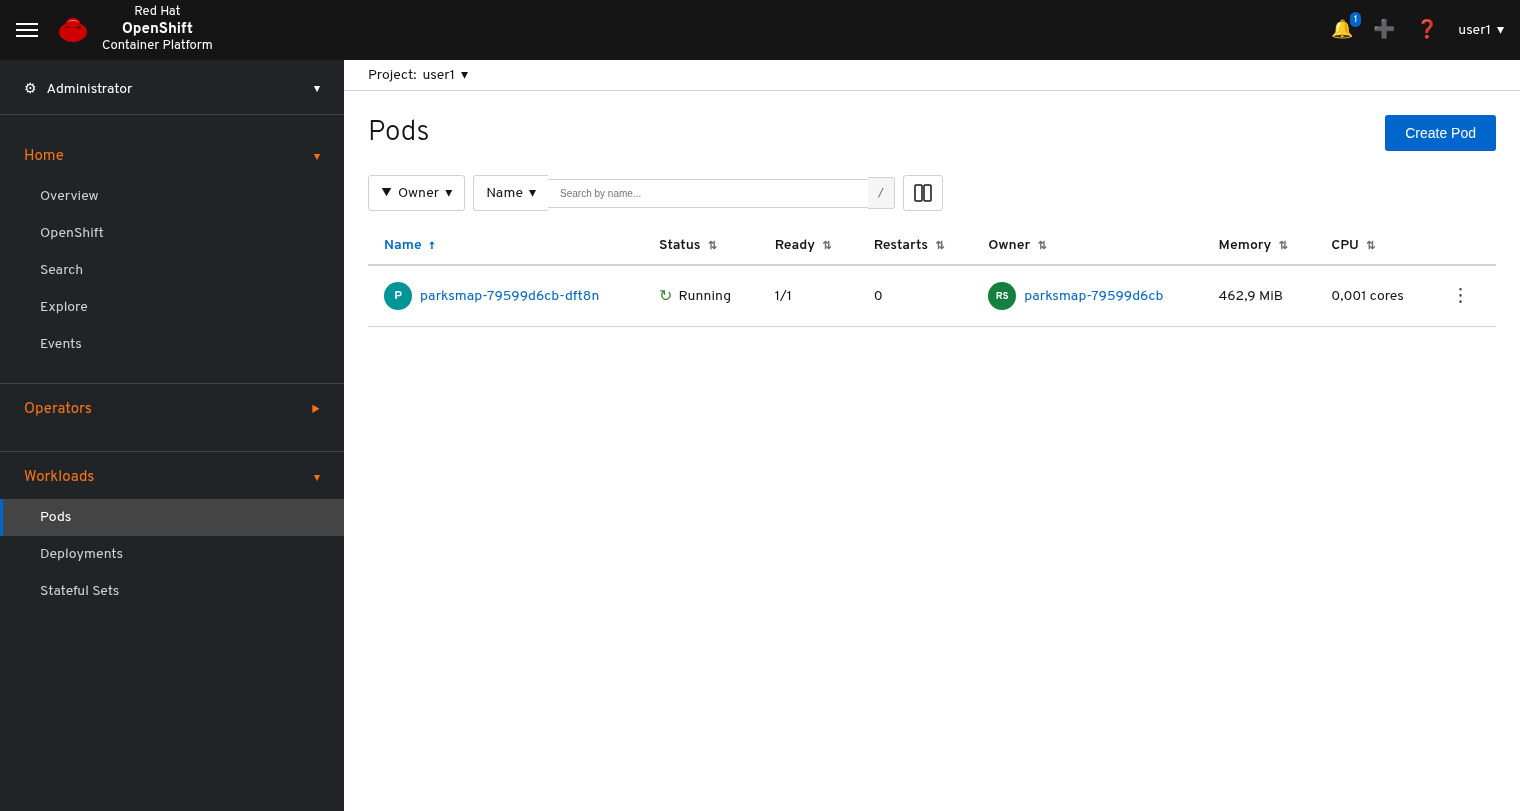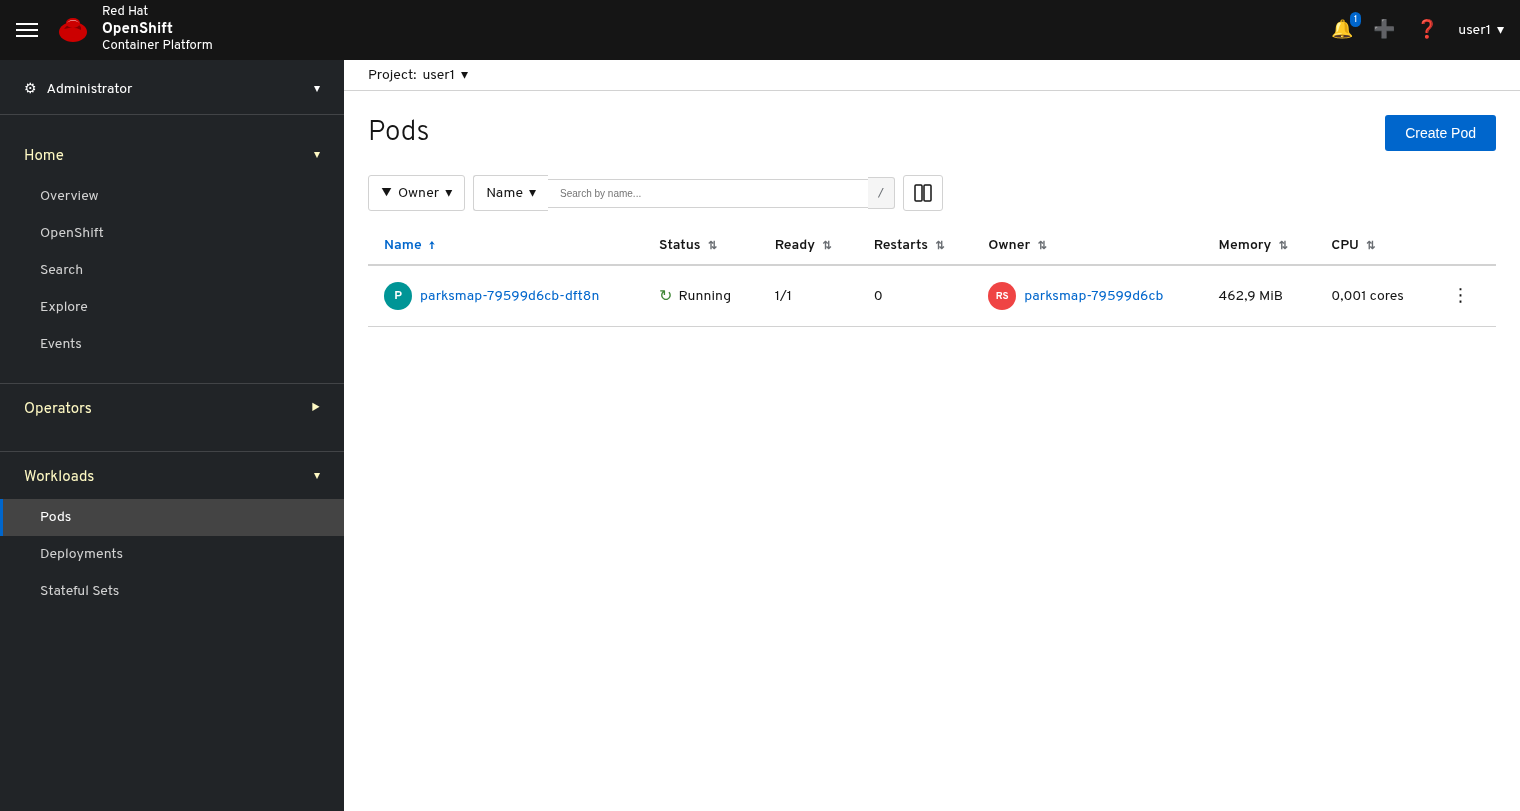--- a/index.html
+++ b/index.html
@@ -7,20 +7,21 @@
 
     
     .top-nav {
       background: #151515;
       height: 60px;
       display: flex;
       align-items: center;
       padding: 0 16px;
       flex-shrink: 0;
       z-index: 100;
+      text-align: center;
     }
     .top-nav-left {
       display: flex;
       align-items: center;
       gap: 16px;
       min-width: 340px;
     }
     .hamburger {
       color: #fff;
       font-size: 20px;
@@ -117,26 +118,26 @@
       font-size: 14px;
       color: #fff;
     }
     .sidebar-role-left {
       display: flex;
       align-items: center;
       gap: 10px;
     }
     .sidebar-group-header {
       display: flex;
-      align-items: flex-start;
+      align-items: center;
       justify-content: space-between;
       padding: 12px 24px;
       cursor: pointer;
       font-size: 15px;
-      color: #fef9c3;
+      color: #f97316;
       font-weight: 400;
     }
     .sidebar-item {
       padding: 10px 24px 10px 40px;
       cursor: pointer;
       font-size: 14px;
       color: #d2d2d2;
     }
     .sidebar-item.active {
       background: #444;
@@ -546,21 +547,21 @@
               </div>
             </td>
             <td>
               <span>1/1</span>
             </td>
             <td>
               <span>0</span>
             </td>
             <td>
               <div class="owner-cell">
-                <div class="owner-badge" style="background: #ef4444;">RS</div>
+                <div class="owner-badge" style="background: #15803d;">RS</div>
                 <a class="pod-link">parksmap-79599d6cb</a>
               </div>
             </td>
             <td>
               <span>462,9 MiB</span>
             </td>
             <td>
               <span>0,001 cores</span>
             </td>
             <td>

